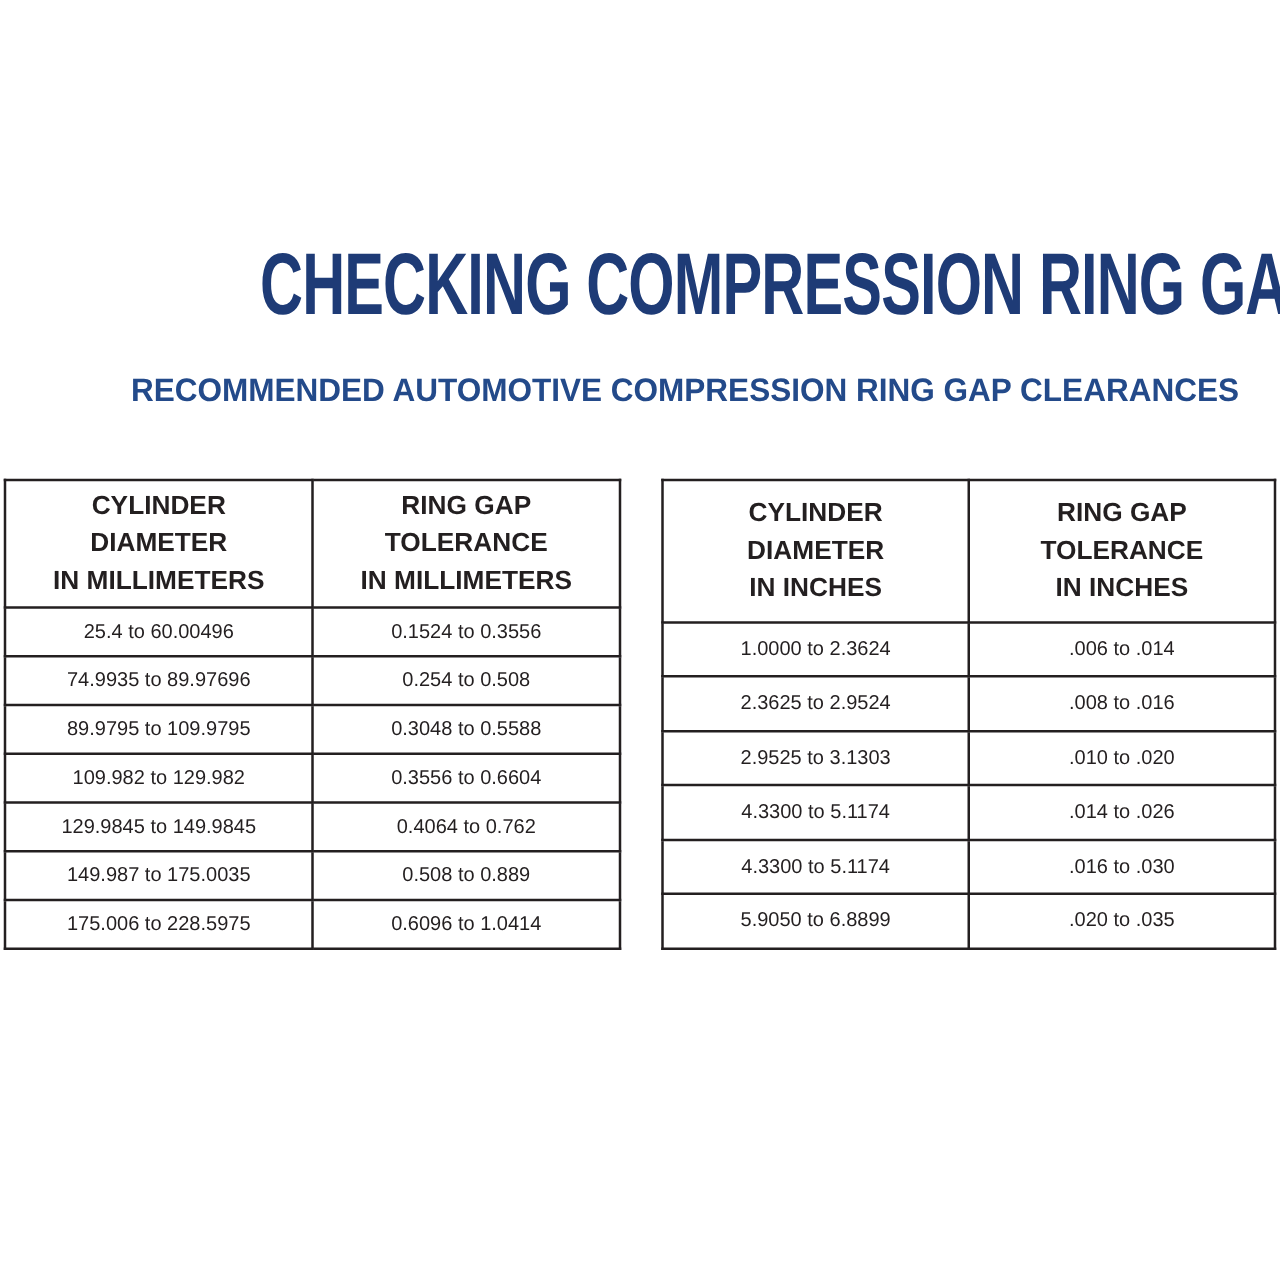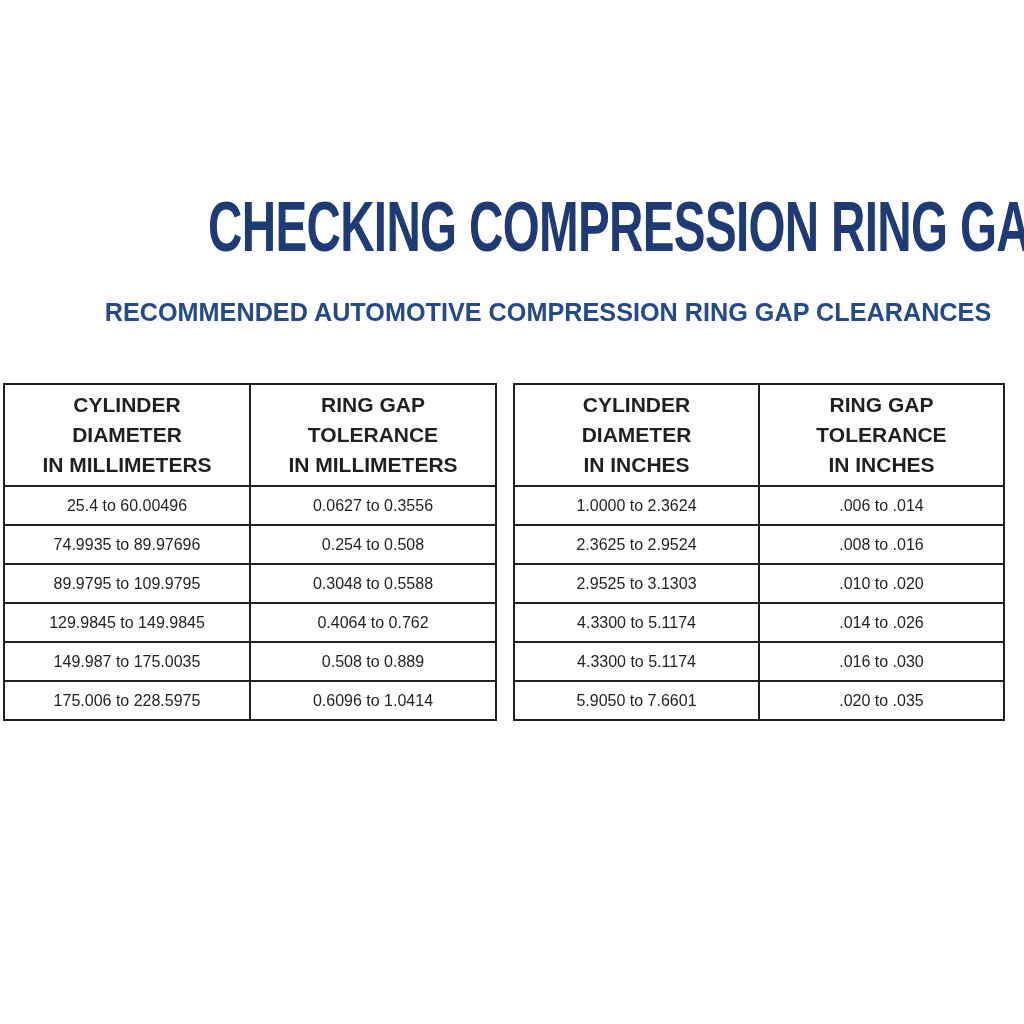--- a/index.html
+++ b/index.html
@@ -49,21 +49,21 @@
     color: #234a8a;
     transform: scaleX(0.97);
     transform-origin: 50% 50%;
     line-height: 1.15;
   }
   .tables-region {
     position: absolute;
     left: 3px;
     top: 383px;
     display: flex;
-    gap: 16px;
+    gap: 32px;
   }
   table.spec-table {
     border-collapse: collapse;
     table-layout: fixed;
     background: #ffffff;
   }
   table.spec-table.mm { width: 494px; }
   table.spec-table.inch { width: 492px; }
   table.spec-table th,
   table.spec-table td {
@@ -114,29 +114,33 @@
         <div>IN MILLIMETERS</div>
       </th>
       <th>
         <div>RING GAP</div>
         <div>TOLERANCE</div>
         <div>IN MILLIMETERS</div>
       </th>
     </tr>
     <tr>
       <td>25.4 to 60.00496</td>
-      <td>0.0627 to 0.3556</td>
+      <td>0.1524 to 0.3556</td>
     </tr>
     <tr>
       <td>74.9935 to 89.97696</td>
       <td>0.254 to 0.508</td>
     </tr>
     <tr>
       <td>89.9795 to 109.9795</td>
       <td>0.3048 to 0.5588</td>
+    </tr>
+    <tr>
+      <td>109.982 to 129.982</td>
+      <td>0.3556 to 0.6604</td>
     </tr>
     <tr>
       <td>129.9845 to 149.9845</td>
       <td>0.4064 to 0.762</td>
     </tr>
     <tr>
       <td>149.987 to 175.0035</td>
       <td>0.508 to 0.889</td>
     </tr>
     <tr>
@@ -178,19 +182,19 @@
     </tr>
     <tr>
       <td>4.3300 to 5.1174</td>
       <td>.014 to .026</td>
     </tr>
     <tr>
       <td>4.3300 to 5.1174</td>
       <td>.016 to .030</td>
     </tr>
     <tr>
-      <td>5.9050 to 7.6601</td>
+      <td>5.9050 to 6.8899</td>
       <td>.020 to .035</td>
     </tr>
   </tbody>
     </table>
 
 </div>
 
 </body></html>

